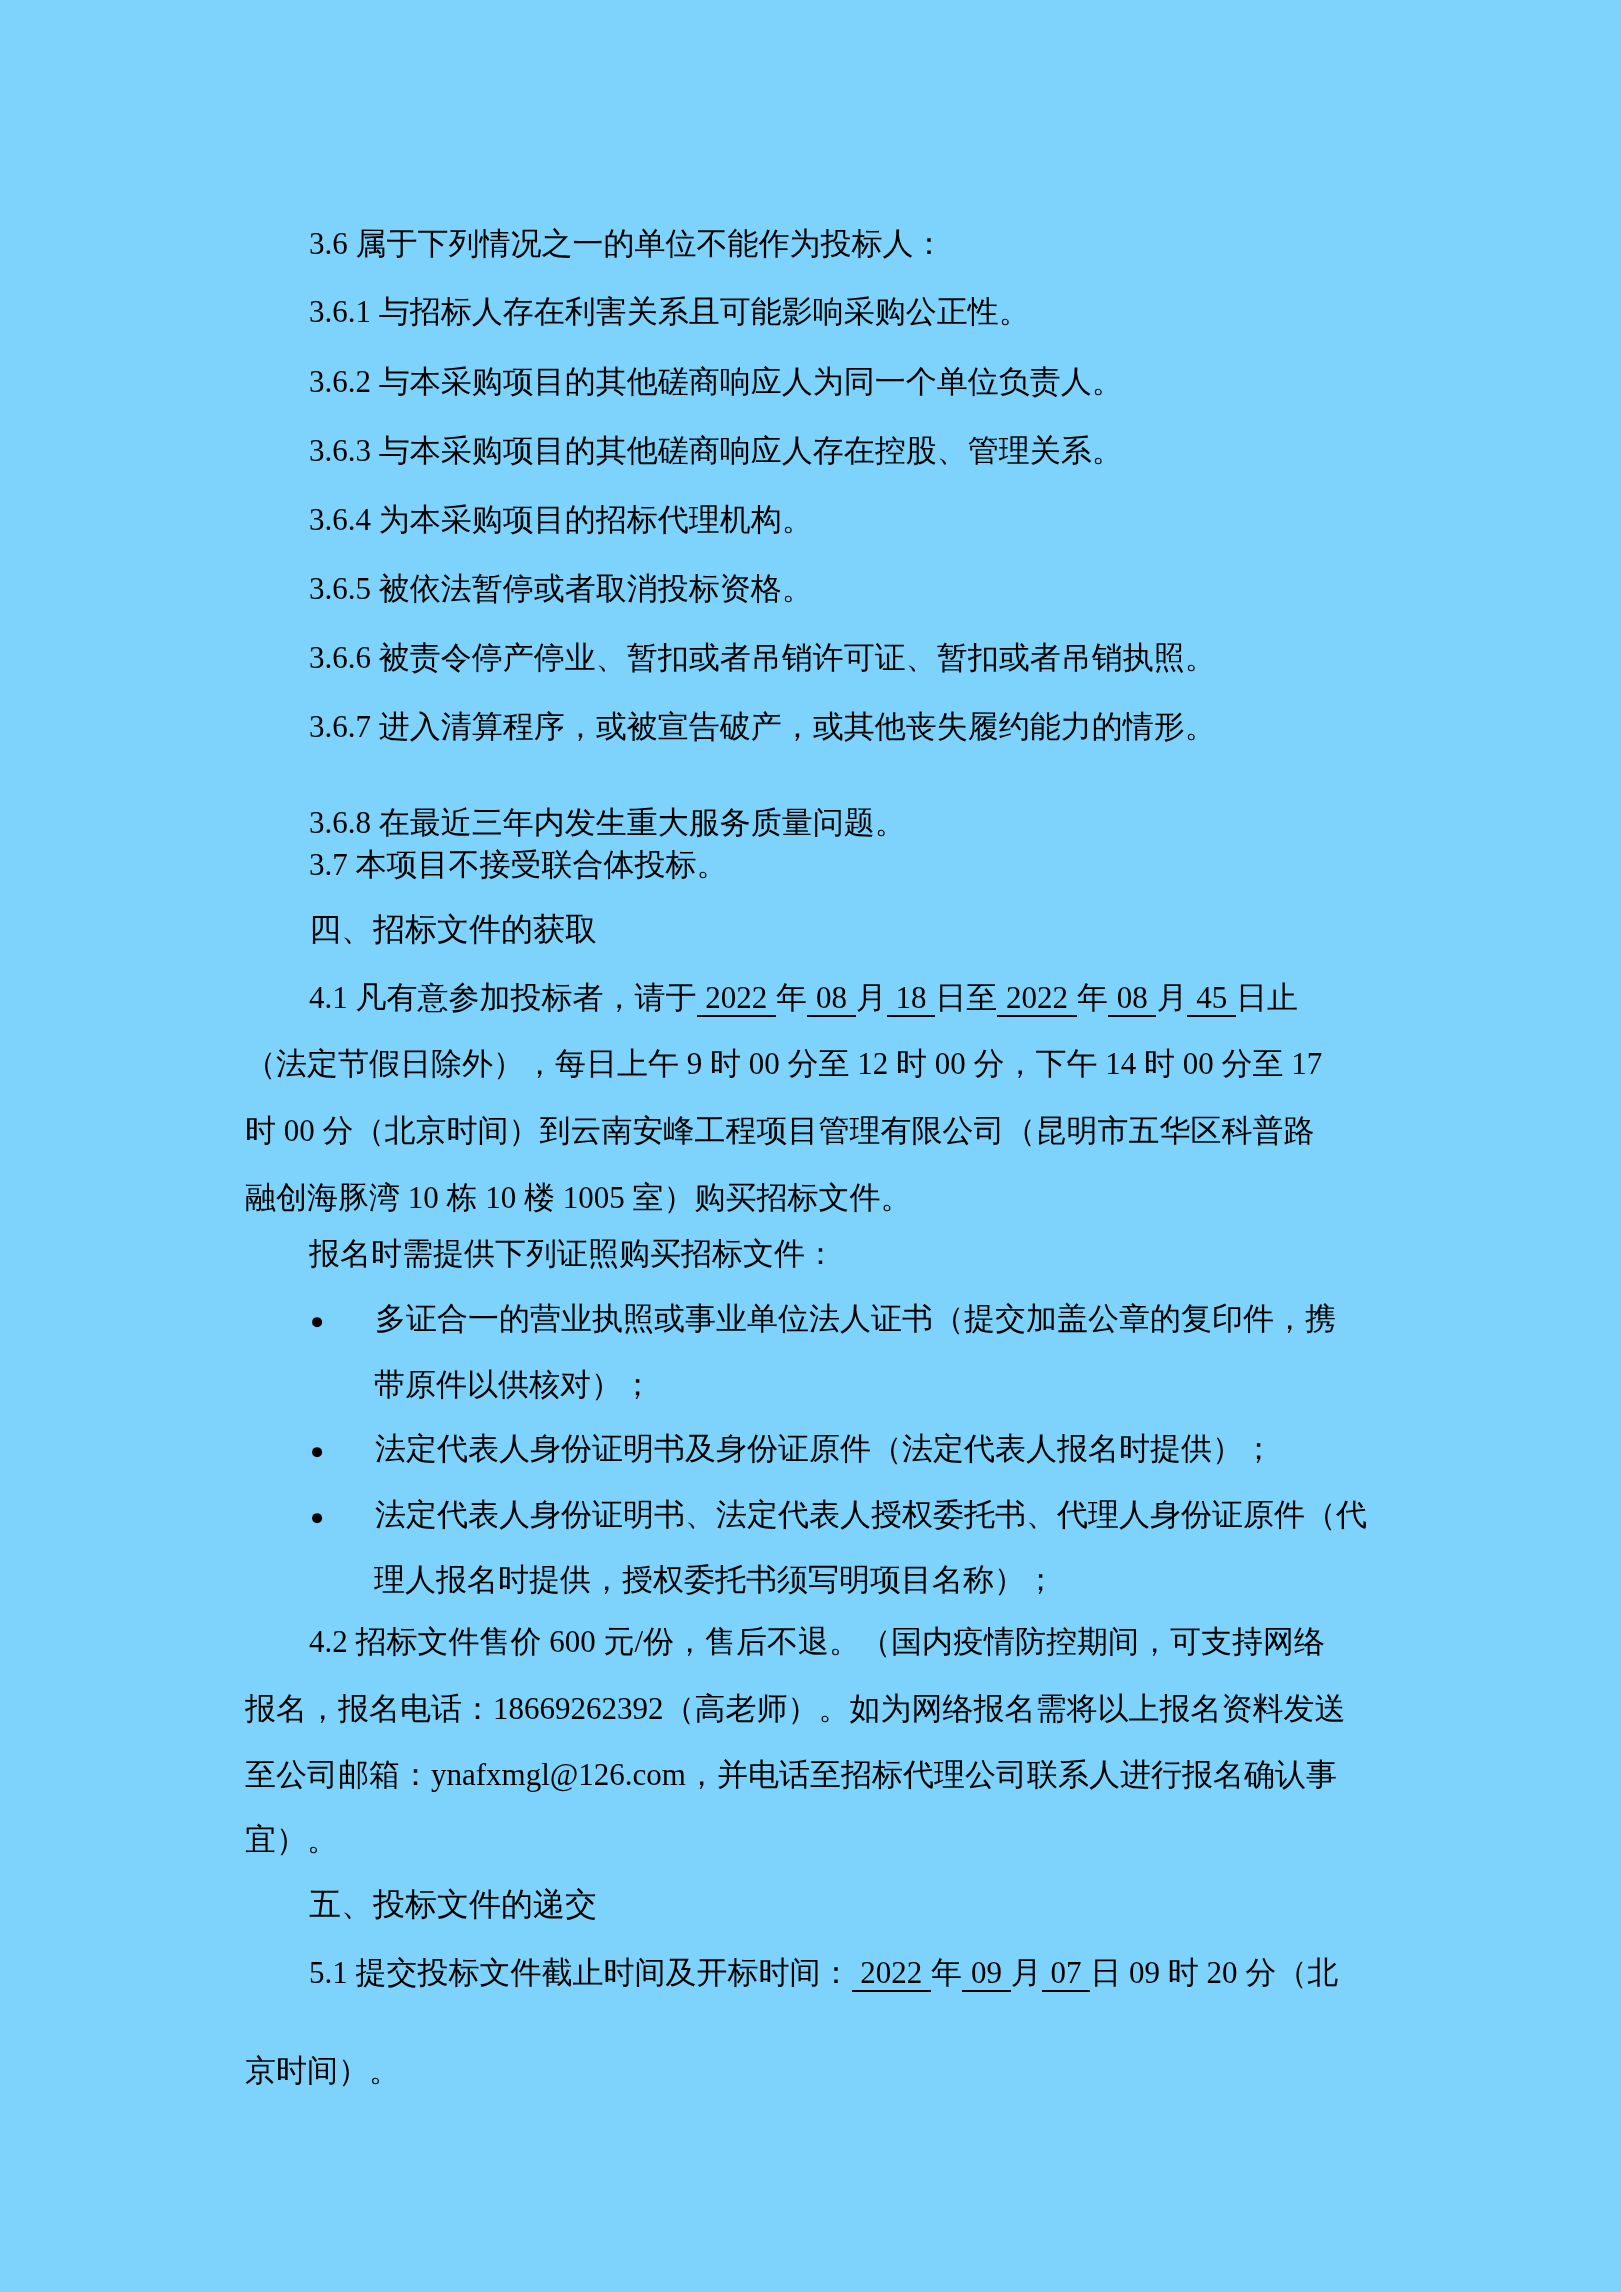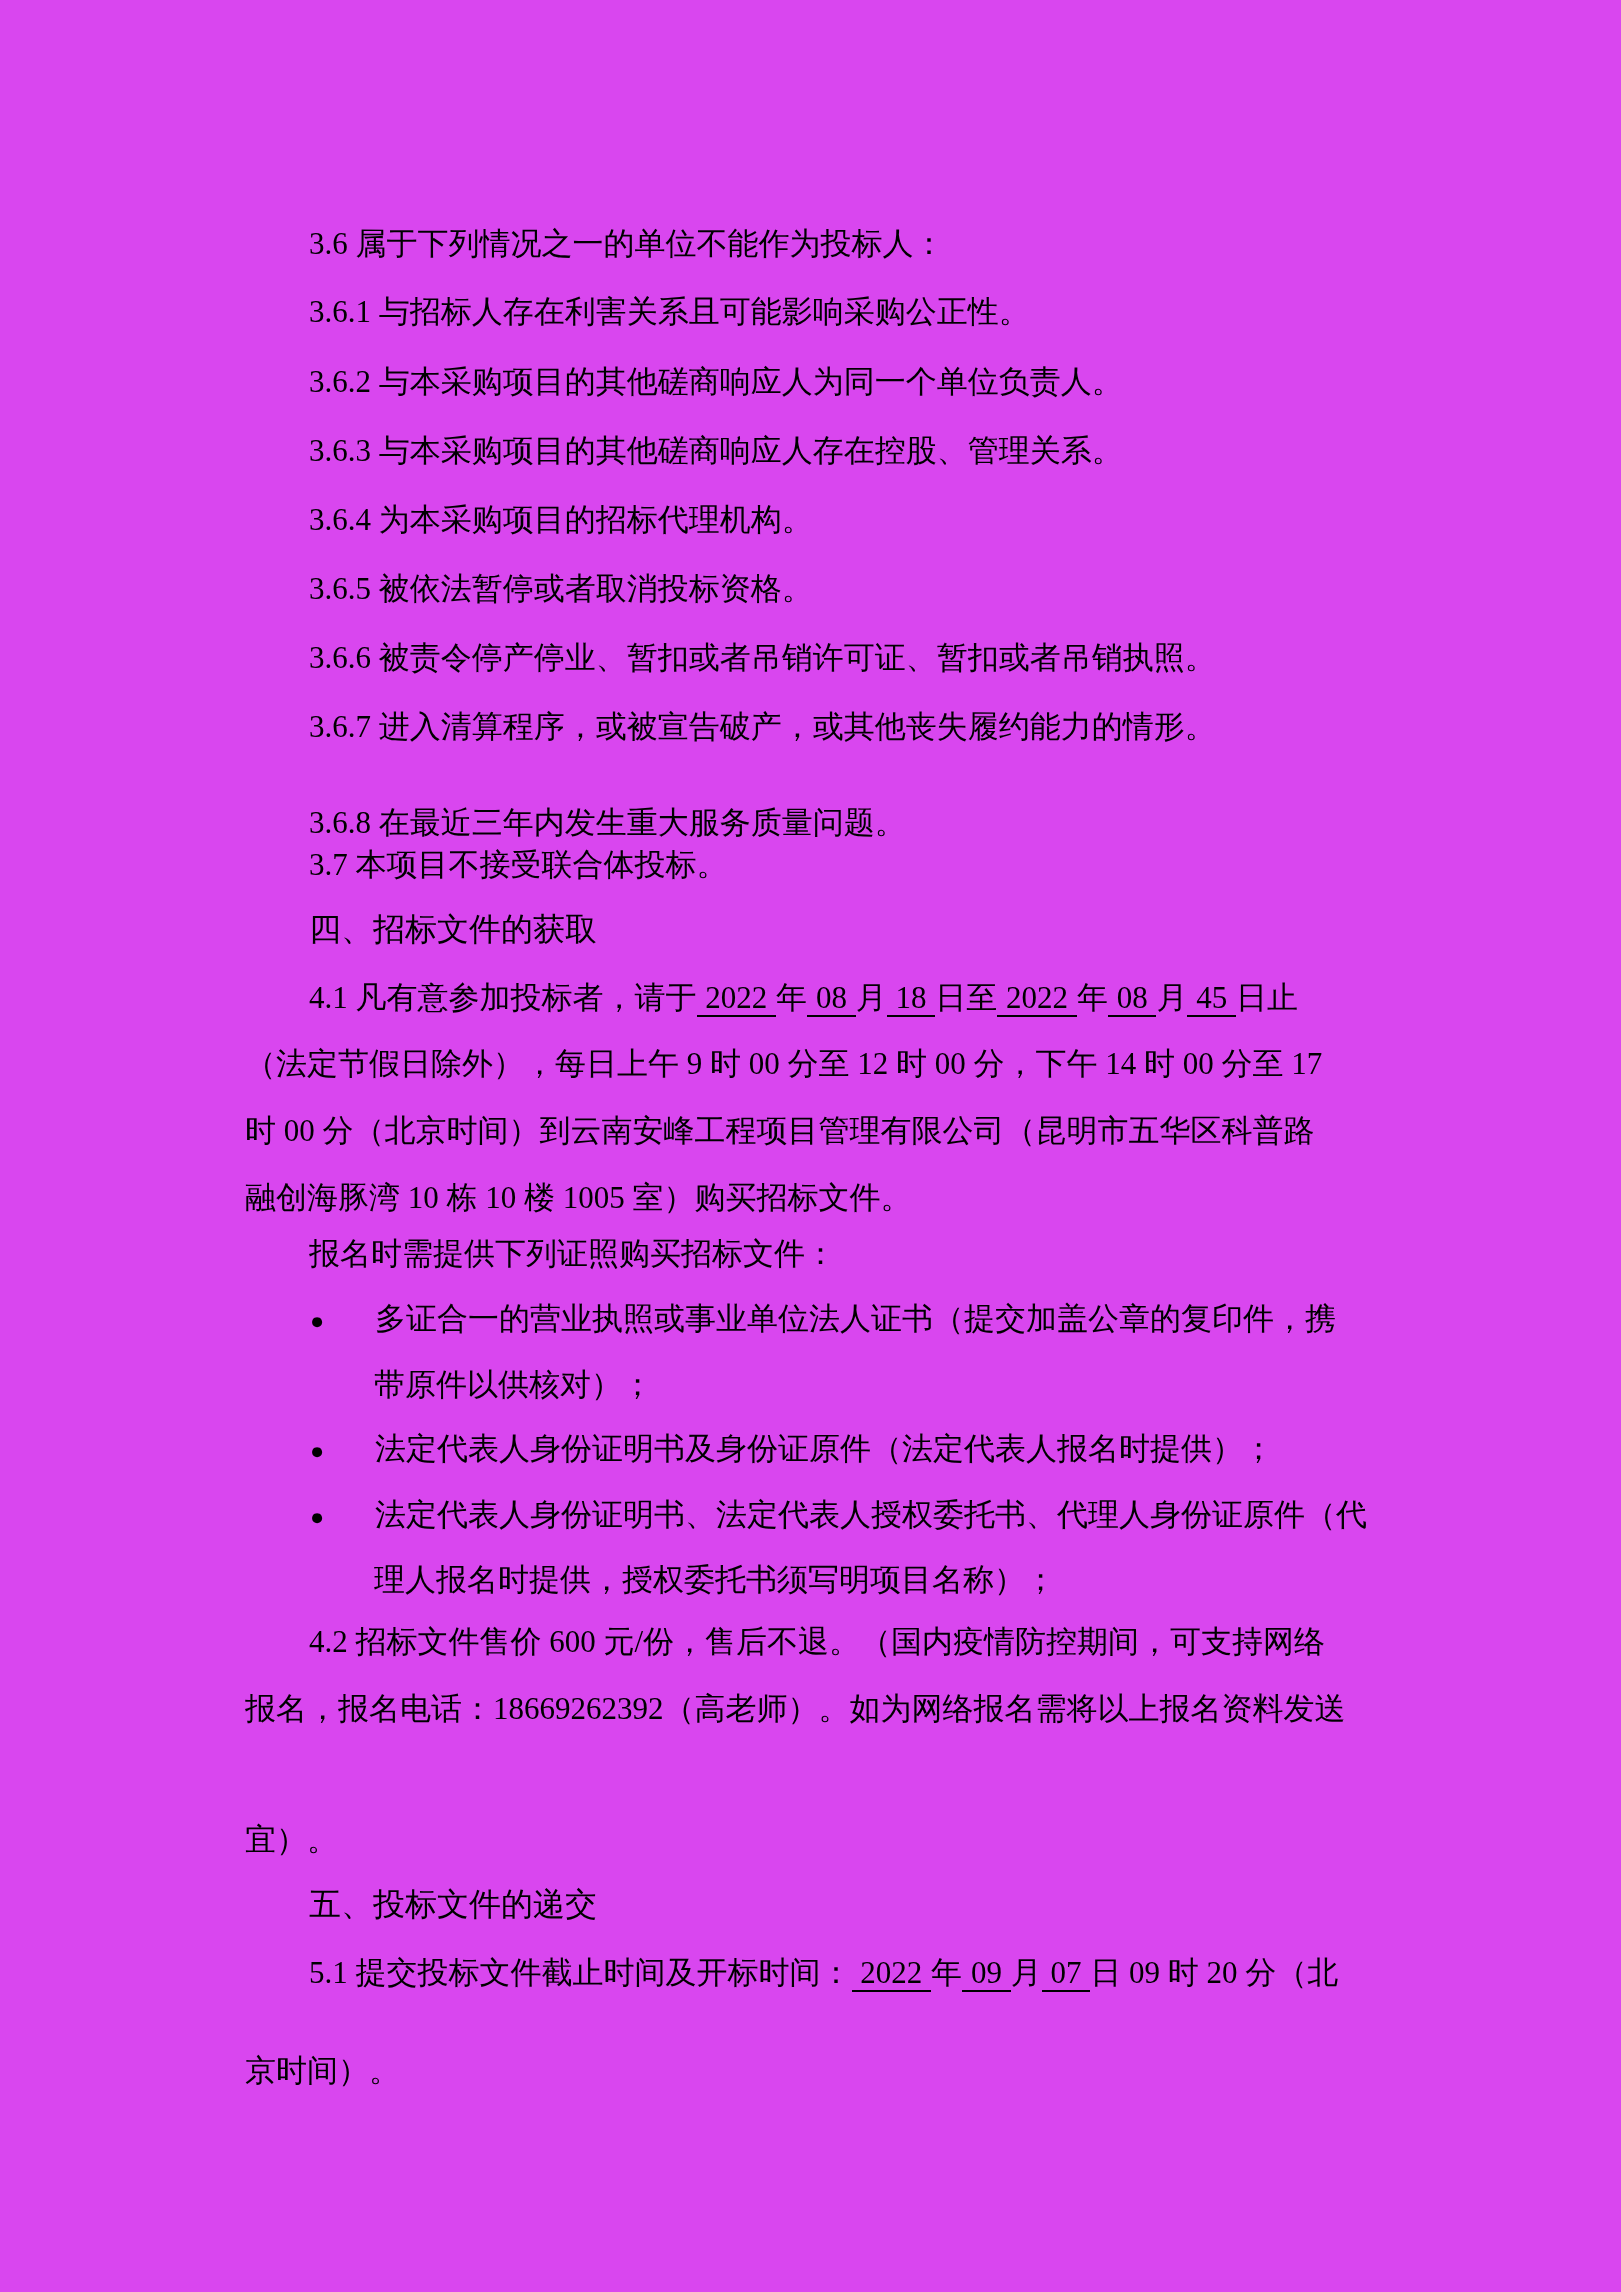--- a/index.html
+++ b/index.html
@@ -4,21 +4,21 @@
 <style>
   html, body {
     margin: 0;
     padding: 0;
     background: #ffffff;
   }
   .page {
     position: relative;
     width: 1621px;
     height: 2293px;
-    background: #d946ef;
+    background: #7dd3fc;
     color: #000000;
     font-family: "Liberation Serif", "DejaVu Serif", serif;
     overflow: hidden;
   }
   .content {
     position: absolute;
     left: 245px;
     top: 0;
     width: 1137px;
     height: 100%;
@@ -89,20 +89,21 @@
       <span class="bdot">●</span><span>法定代表人身份证明书及身份证原件（法定代表人报名时提供）；</span>
     </div>
 
     <div class="ln bcont" style="top:1545px">理人报名时提供，授权委托书须写明项目名称）；</div>
     <div class="ln" style="top:1480px">
       <span class="bdot">●</span><span>法定代表人身份证明书、法定代表人授权委托书、代理人身份证原件（代</span>
     </div>
 
     <div class="ln ind" style="top:1607px">4.2 招标文件售价 600 元/份，售后不退。（国内疫情防控期间，可支持网络</div>
     <div class="ln" style="top:1674px">报名，报名电话：18669262392（高老师）。如为网络报名需将以上报名资料发送</div>
+    <div class="ln" style="top:1740px">至公司邮箱：ynafxmgl@126.com，并电话至招标代理公司联系人进行报名确认事</div>
     <div class="ln" style="top:1805px">宜）。</div>
 
     <div class="ln ind hd" style="top:1870px">五、投标文件的递交</div>
 
     <div class="ln ind" style="top:1938px">
       <span>5.1 提交投标文件截止时间及开标时间：</span><span class="u">2022</span><span>年</span><span class="u">09</span><span>月</span><span class="u">07</span><span>日 09 时 20 分（北</span>
     </div>
     <div class="ln" style="top:2036px">京时间）。</div>
 
   </div>

